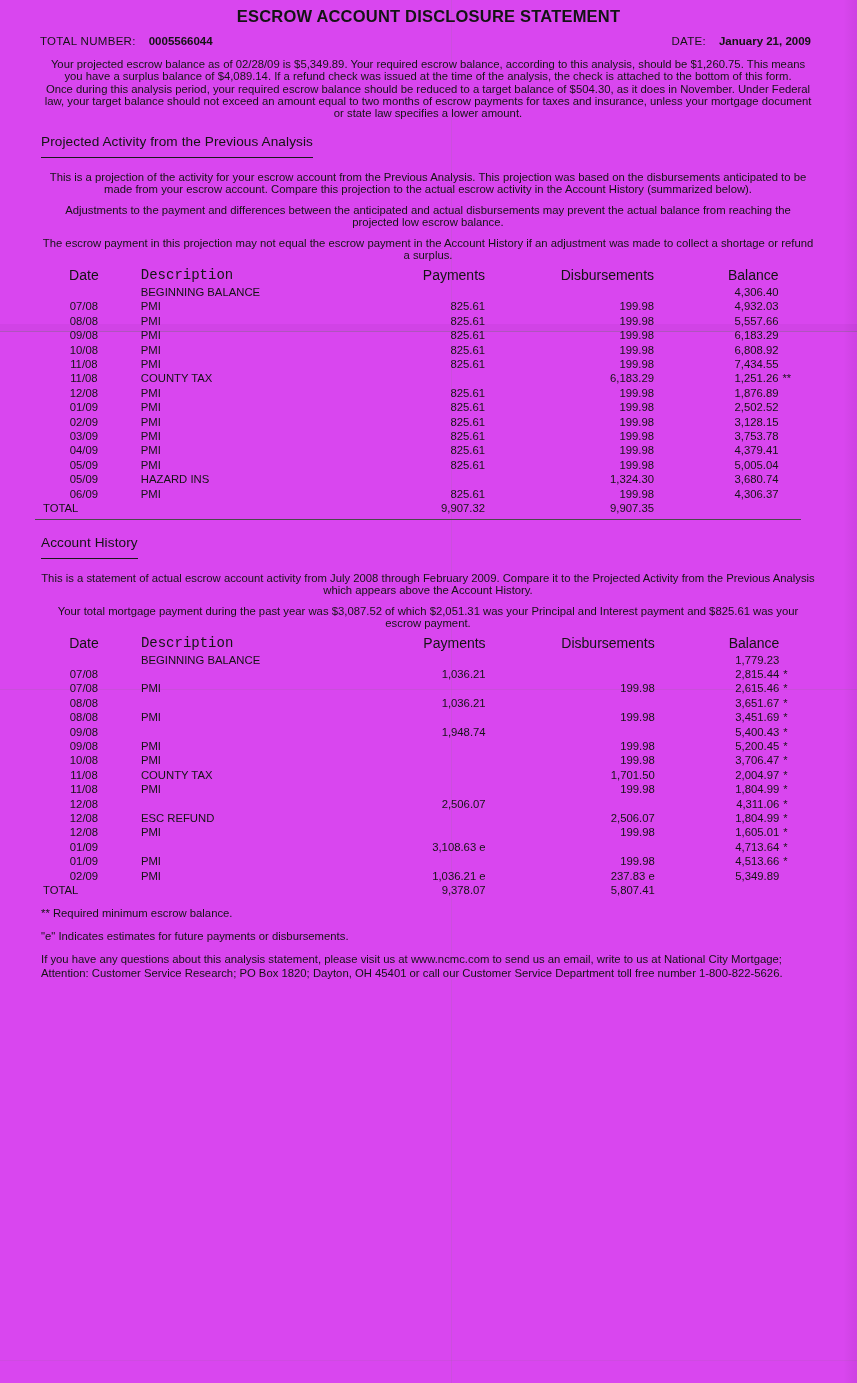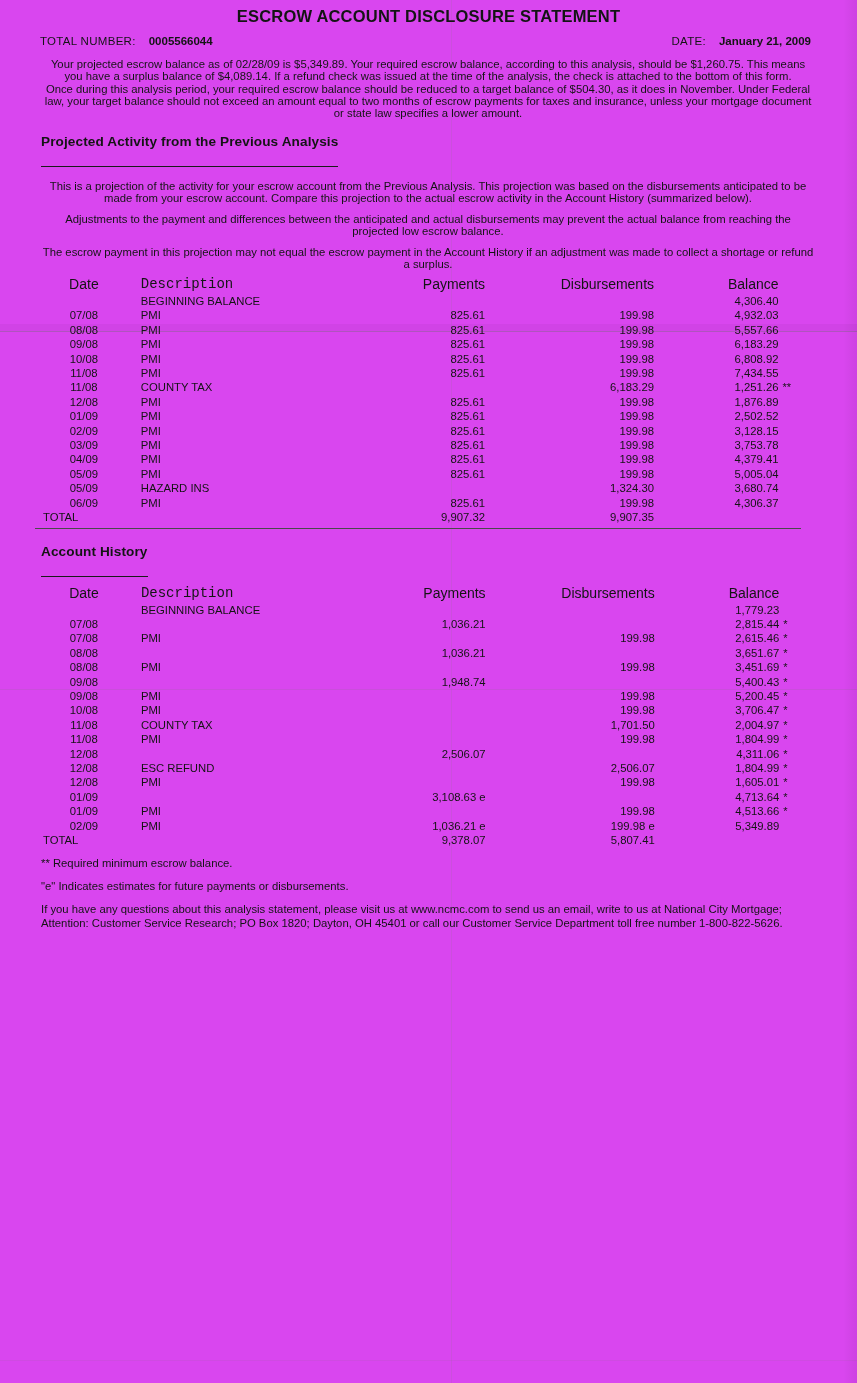--- a/index.html
+++ b/index.html
@@ -40,24 +40,24 @@
     font-size:11.3px;
     line-height:12px;
     text-align:center;
   }
   .body-text.tight{margin-top:1px;}
   .body-text.gap{margin-top:9px;}
 
   h2.section{
     margin:15px 0 2px 41px;
     font-size:13.6px;
-    font-weight:bold;
+    font-weight:normal;
     display:inline-block;
     border-bottom:1.6px solid #1a1a1a;
-    padding-bottom:17px;
+    padding-bottom:8px;
     letter-spacing:.1px;
   }
   .sec-wrap{padding-left:0;}
 
   table.ledger{
     margin:6px 0 0 41px;
     width:764px;
     border-collapse:collapse;
     font-size:11.3px;
   }
@@ -267,20 +267,22 @@
               <td class="c-bal"></td>
               <td class="c-flag"></td>
             </tr>
           </tbody>
       </table>
       <div class="rule"></div>
     </div>
 
     <div class="sec-wrap">
       <h2 class="section">Account History</h2>
+      <div class="body-text">This is a statement of actual escrow account activity from July 2008 through February 2009.  Compare it to the Projected Activity from the Previous Analysis which appears above the Account History.</div>
+      <div class="body-text gap">Your total mortgage payment during the past year was $3,087.52 of which $2,051.31 was your Principal and Interest payment and $825.61 was your escrow payment.</div>
 
       <table class="ledger">
         <thead>
           <tr>
             <th class="c-date">Date</th>
             <th class="c-desc">Description</th>
             <th class="c-pay">Payments</th>
             <th class="c-dis">Disbursements</th>
             <th class="c-bal">Balance</th>
             <th class="c-flag"></th>
@@ -404,21 +406,21 @@
               <td class="c-desc">PMI</td>
               <td class="c-pay"></td>
               <td class="c-dis">199.98</td>
               <td class="c-bal">4,513.66</td>
               <td class="c-flag">*</td>
             </tr>
             <tr>
               <td class="c-date">02/09</td>
               <td class="c-desc">PMI</td>
               <td class="c-pay">1,036.21 e</td>
-              <td class="c-dis">199.98 e</td>
+              <td class="c-dis">237.83 e</td>
               <td class="c-bal">5,349.89</td>
               <td class="c-flag"></td>
             </tr>
             <tr>
               <td class="c-date total-label">TOTAL</td>
               <td class="c-desc"></td>
               <td class="c-pay">9,378.07</td>
               <td class="c-dis">5,807.41</td>
               <td class="c-bal"></td>
               <td class="c-flag"></td>

